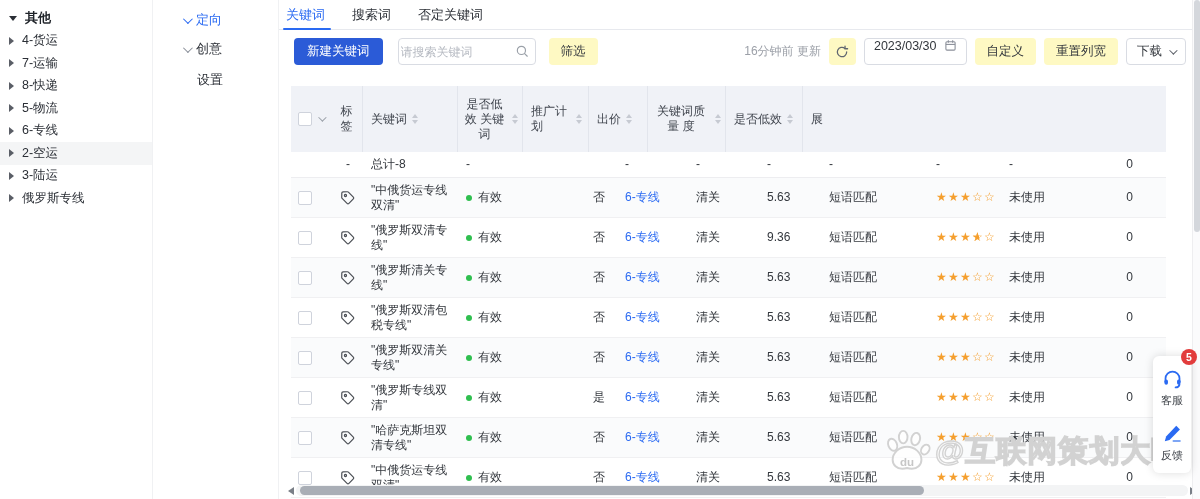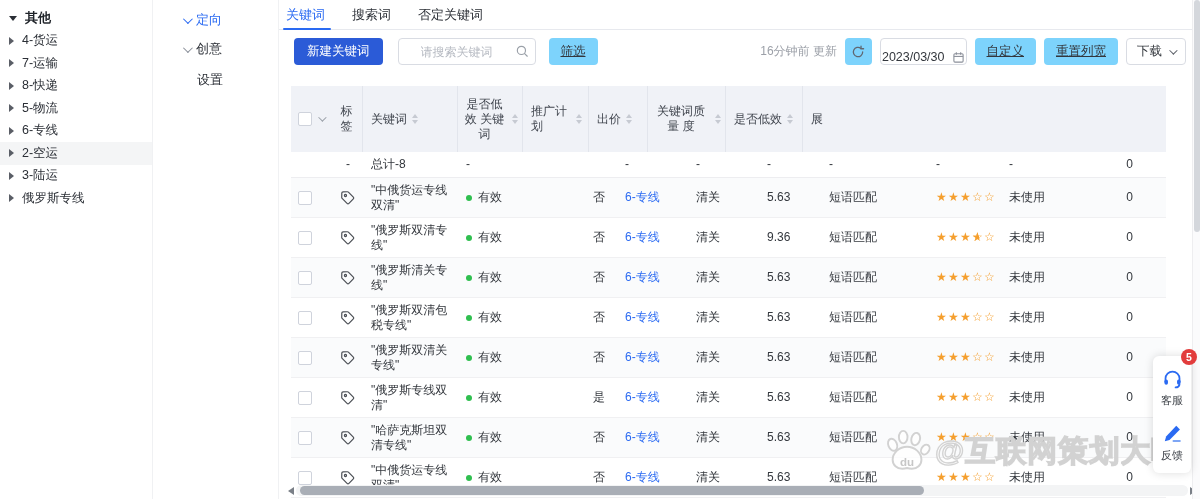--- a/index.html
+++ b/index.html
@@ -27,31 +27,31 @@
   .main { position:absolute; left:278px; top:0; right:0; bottom:0; border-left:1px solid #f0f1f3; background:#fff; }
   .tabbar { height:30px; display:flex; align-items:center; gap:27px; padding-left:7px; border-bottom:1px solid #e7e9ee; }
   .tab { position:relative; height:100%; display:flex; align-items:center; font-size:13px; color:#2b2f36; cursor:pointer; }
   .tab.active { color:#2a6af2; }
   .tab.active::after { content:""; position:absolute; left:-3px; right:-6px; bottom:-1px; height:2px; background:#2a6af2; border-radius:1px; }
 
   
   .toolbar { display:flex; align-items:center; height:27px; margin:8px 14px 0 15px; gap:0; }
   .btn { height:27px; border:none; border-radius:4px; font-size:12.5px; font-family:inherit; cursor:pointer; display:inline-flex; align-items:center; justify-content:center; }
   .btn-primary { background:#2b5bd7; color:#fff; padding:0 13px; }
-  .btn-light { background:#7dd3fc; color:#33373d; padding:0 12px;text-decoration:underline; }
+  .btn-light { background:#fef9c3; color:#33373d; padding:0 12px; }
   .btn-outline { background:#fff; color:#33373d; border:1px solid #d9dce3; padding:0 10px; gap:7px; }
   .search-box { position:relative; margin-left:15px; width:138px; height:27px; }
-  .search-box input { width:100%; height:100%; border:1px solid #d9dce3; border-radius:4px; padding:0 26px 0 22px; font-size:12px; font-family:inherit; color:#333; outline:none; }
+  .search-box input { width:100%; height:100%; border:1px solid #d9dce3; border-radius:4px; padding:0 26px 0 2px; font-size:12px; font-family:inherit; color:#333; outline:none; }
   .search-box input::placeholder { color:#b6bac2; }
   .search-box svg { position:absolute; right:7px; top:6px; }
   .tb-filter { margin-left:13px; }
   .spacer { flex:1; }
   .updated { font-size:12px; color:#9ca0a8; margin-right:8px; white-space:nowrap; }
   .btn-icon { width:27px; padding:0; margin-right:8px; }
-  .date-box { height:27px; border:1px solid #d9dce3; border-radius:4px; background:#fff; display:flex; align-items:flex-end; gap:7px; padding:0 1px; font-size:12.5px; color:#33373d; margin-right:8px; cursor:pointer; }
+  .date-box { height:27px; border:1px solid #d9dce3; border-radius:4px; background:#fff; display:flex; align-items:flex-start; gap:7px; padding:0 9px; font-size:12.5px; color:#33373d; margin-right:8px; cursor:pointer; }
   .tb-gap { margin-right:8px; }
   .dl-chev { width:6px; height:6px; border-right:1.5px solid #5a5e66; border-bottom:1.5px solid #5a5e66; transform:rotate(45deg) translateY(-2px); }
 
   
   .table { margin:16px 0 0 12px; width:875px; font-size:12px; }
   .trow { display:flex; align-items:stretch; }
   .th, .td { flex:0 0 auto; display:flex; align-items:center; overflow:hidden; }
   .thead { background:#f0f2f7; min-height:66px;margin-top:21px; }
   .th { border-right:1px solid #e2e5ec; color:#41464f; padding:0 6px 0 8px; line-height:15px; }
   .th.no-bdr { border-right:none; }

